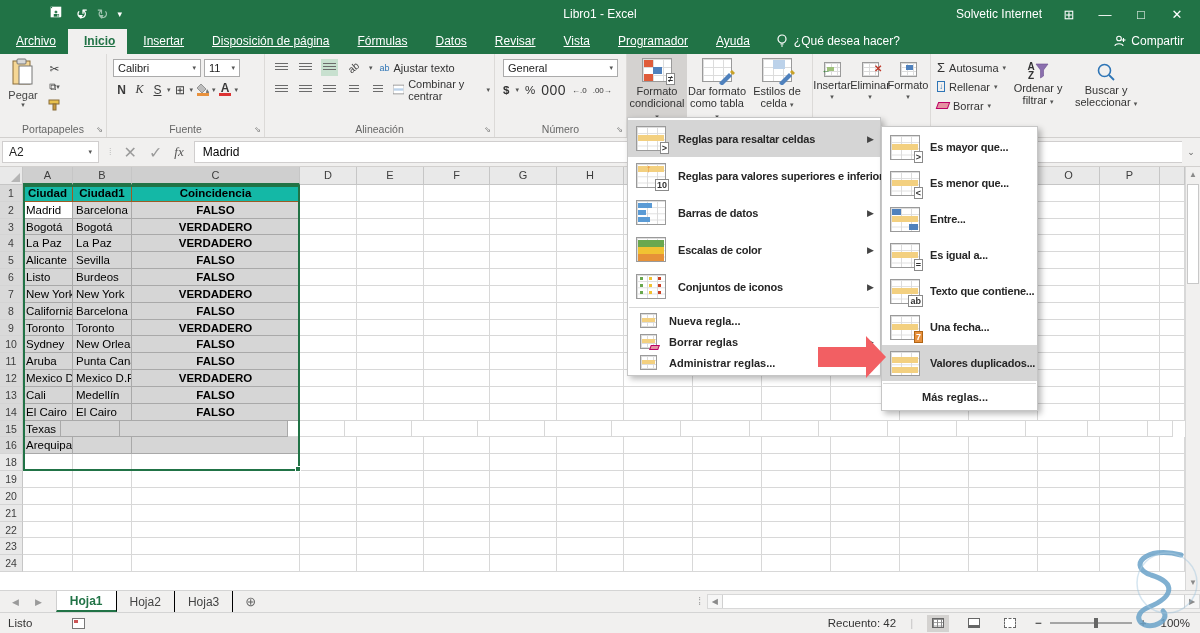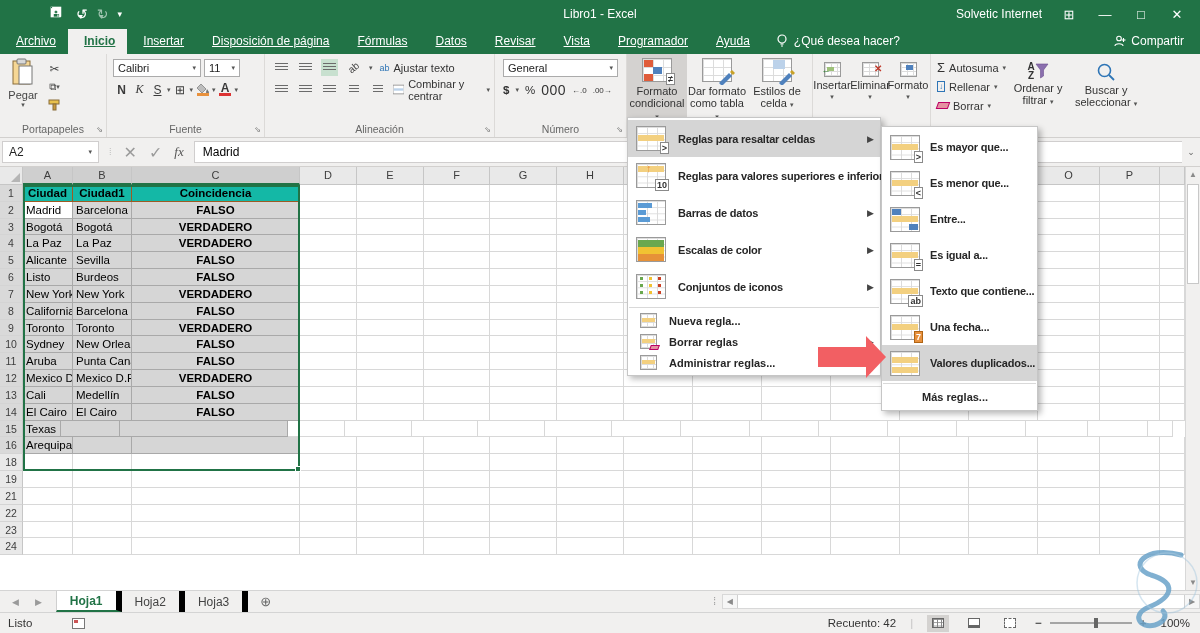--- a/index.html
+++ b/index.html
@@ -116,21 +116,21 @@
   .sarrow { color:#8a8a8a; font-size:8px; text-align:center; line-height:15px; height:15px; }
   #vthumb { left:1px; top:17px; width:12px; height:100px; background:#fff;
     border:1px solid #c8c8c8; }
 
   
   #sheettabs { left:0; top:590px; width:1200px; height:22px; background:#f1f0ef;
     border-top:1px solid #d4d4d4; display:flex; align-items:stretch; font-size:12px; }
   .navarrows { display:flex; align-items:center; gap:16px; padding:0 14px 0 12px; color:#9a9a9a;
     font-size:9px; }
   .stab { display:flex; align-items:center; padding:0 13px; color:#444;
-    border-right:6px solid #000000; }
+    border-right:1px solid #000000; }
   .stab.first { border-left:1px solid #cfcfcf; }
   .stab.active { background:#fff; color:#217346; font-weight:700;
     border-bottom:2px solid #217346; }
   #newsheet { display:flex; align-items:center; padding:0 12px; color:#666; font-size:13px; }
   #hsplit { display:flex; align-items:center; color:#9a9a9a; font-size:10px; margin-left:430px; }
   #hscroll { flex:1; margin:3px 0 3px 6px; background:#f6f6f6; border:1px solid #d8d8d8;
     display:flex; align-items:stretch; }
   #hscroll .ha { width:14px; color:#8a8a8a; font-size:8px; display:flex; align-items:center;
     justify-content:center; }
   #hthumb { flex:1; background:#fff; border-left:1px solid #d0d0d0;
@@ -862,20 +862,40 @@
           <div class="cell" style="width: 69px;"></div>
           <div class="cell" style="width: 69px;"></div>
           <div class="cell" style="width: 69px;"></div>
           <div class="cell" style="width: 69px;"></div>
           <div class="cell" style="width: 69px;"></div>
           <div class="cell" style="width: 62px;"></div>
           <div class="cell" style="width: 60px;"></div>
           <div class="cell" style="width: 25px;"></div>
         </div>
         <div class="grow">
+          <div class="rh">20</div>
+          <div class="cell" style="width: 50px;"></div>
+          <div class="cell" style="width: 59px;"></div>
+          <div class="cell" style="width: 168px;"></div>
+          <div class="cell" style="width: 57px;"></div>
+          <div class="cell" style="width: 67px;"></div>
+          <div class="cell" style="width: 66px;"></div>
+          <div class="cell" style="width: 67px;"></div>
+          <div class="cell" style="width: 67px;"></div>
+          <div class="cell" style="width: 69px;"></div>
+          <div class="cell" style="width: 69px;"></div>
+          <div class="cell" style="width: 69px;"></div>
+          <div class="cell" style="width: 69px;"></div>
+          <div class="cell" style="width: 69px;"></div>
+          <div class="cell" style="width: 69px;"></div>
+          <div class="cell" style="width: 62px;"></div>
+          <div class="cell" style="width: 60px;"></div>
+          <div class="cell" style="width: 25px;"></div>
+        </div>
+        <div class="grow">
           <div class="rh">21</div>
           <div class="cell" style="width: 50px;"></div>
           <div class="cell" style="width: 59px;"></div>
           <div class="cell" style="width: 168px;"></div>
           <div class="cell" style="width: 57px;"></div>
           <div class="cell" style="width: 67px;"></div>
           <div class="cell" style="width: 66px;"></div>
           <div class="cell" style="width: 67px;"></div>
           <div class="cell" style="width: 67px;"></div>
           <div class="cell" style="width: 69px;"></div>

